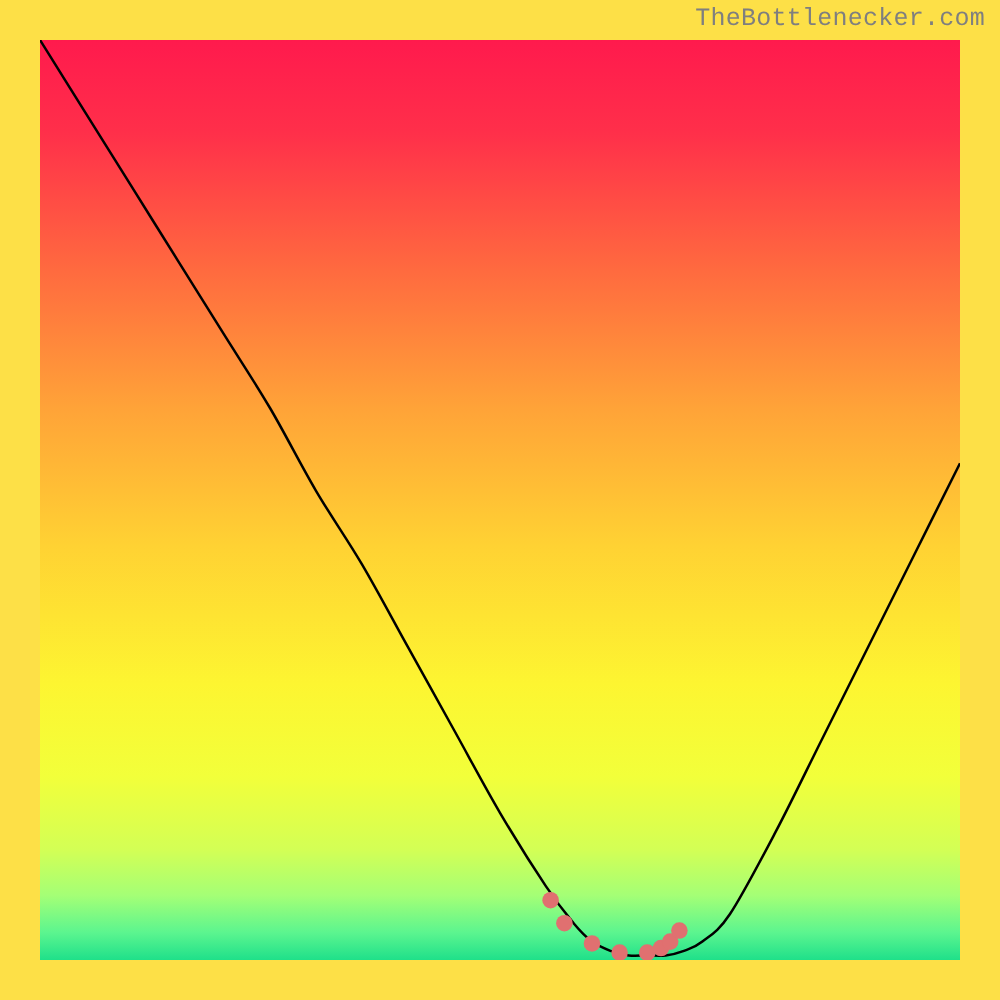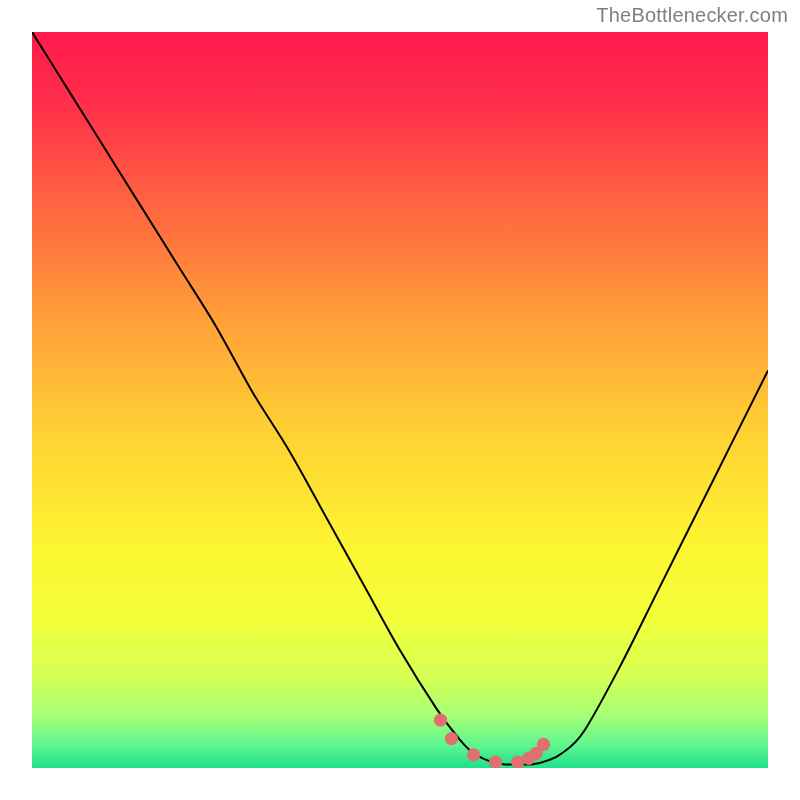--- a/index.html
+++ b/index.html
@@ -8,21 +8,22 @@
     width: 800px;
     height: 800px;
     background: #000;
     overflow: hidden;
     font-family: Arial, Helvetica, sans-serif;
   }
   .frame {
     position: relative;
     width: 800px;
     height: 800px;
-    background: #ffffff;
+    background: #fde047;
+    font-family: Liberation Mono, monospace;
   }
   .attribution {
     position: absolute;
     top: 4px;
     right: 12px;
     color: #7f7f7f;
     font-size: 20px;
     font-weight: 500;
     letter-spacing: 0.2px;
     z-index: 10;

